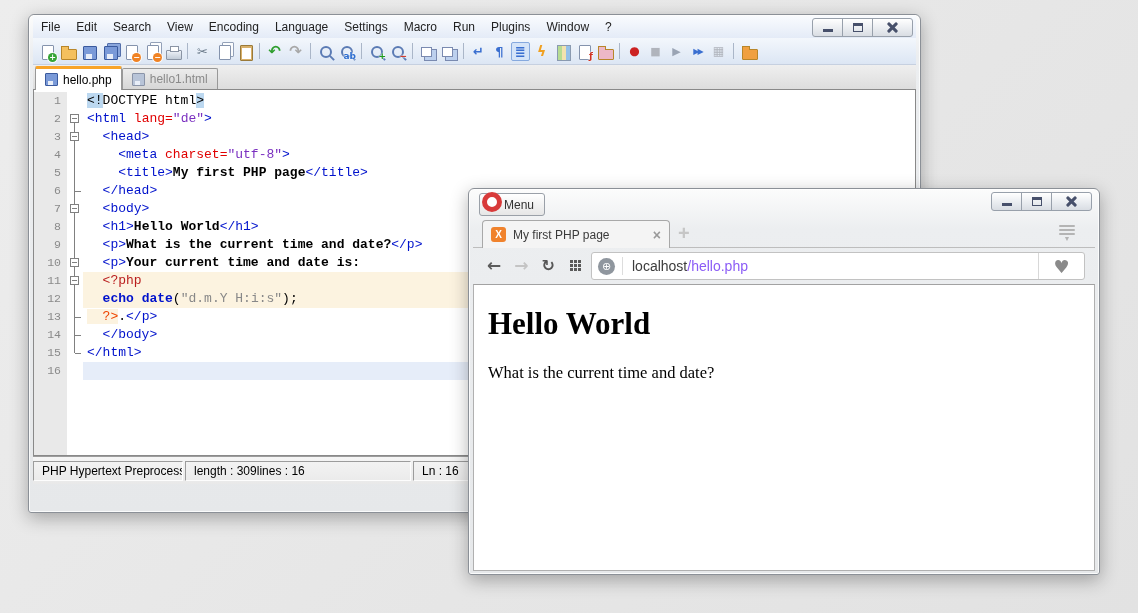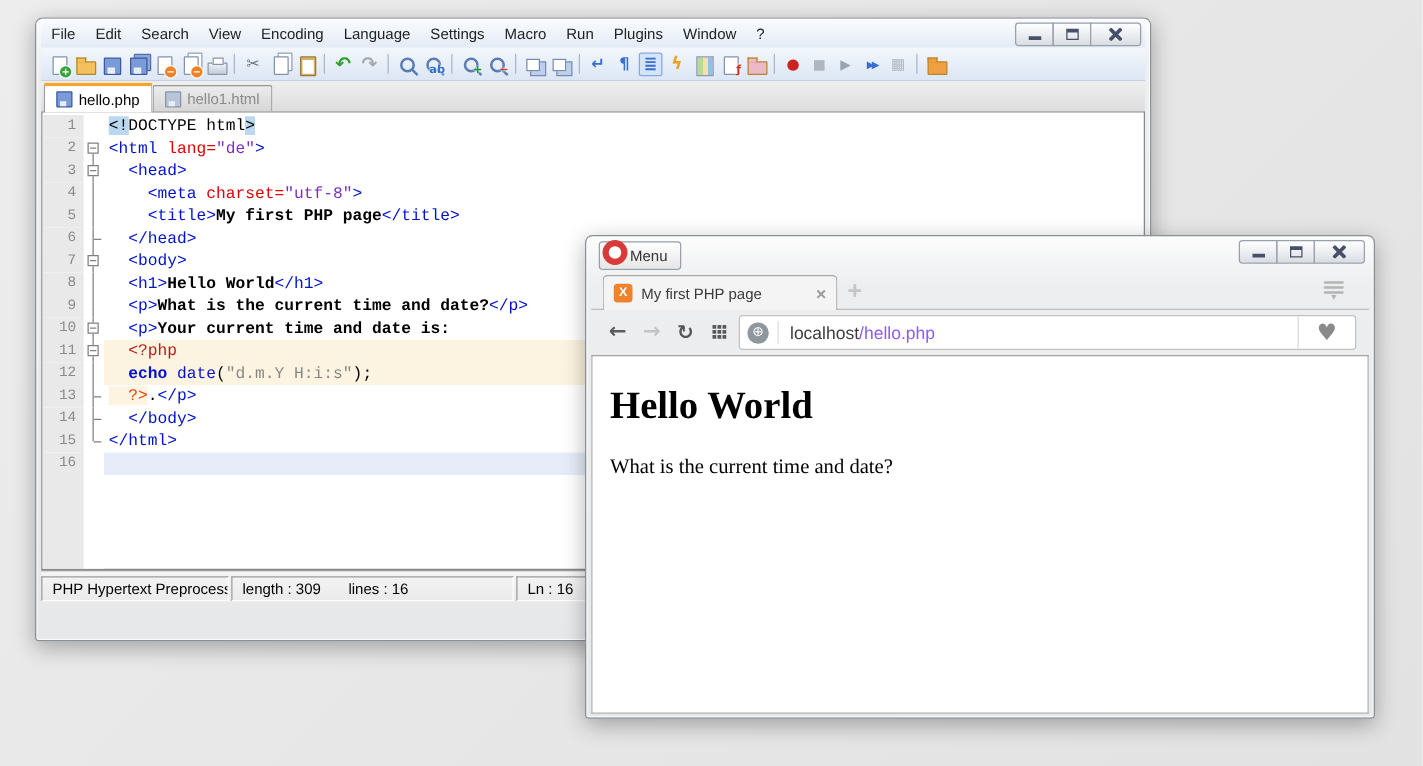--- a/index.html
+++ b/index.html
@@ -81,26 +81,26 @@
   .hb{left:8px;top:50%;width:6px;height:1px;background:#808080}
   .fbx{left:3px;top:50%;margin-top:-5px;width:9px;height:9px;background:#fff;border:1px solid #808080;box-sizing:border-box;z-index:2}
   .fbx::after{content:"";position:absolute;left:1px;right:1px;top:3px;height:1px;background:#808080}
   .ct{flex:1;padding-left:4px;white-space:pre}
   .bg-php{background:#fcf3e0}
   .bg-caret{background:#e6edf9}
   .s-plain{color:#000}.s-bold{color:#000;font-weight:bold}
   .s-tag{color:#0012cc}.s-attr{color:#e00000}.s-val{color:#7b30c0}
   .s-hl{color:#000;background:#bcd8f0}
   .s-phpd{color:#b91c1c}.s-phpdbg{color:#ee4400;background:#fcf3e0}
-  .s-kw{color:#0012cc;font-weight:bold}.s-fn{color:#0012cc;font-weight:normal}.s-str{color:#888}
+  .s-kw{color:#0012cc;font-weight:bold}.s-fn{color:#0012cc;font-weight:bold}.s-str{color:#888}
 
   .statusbar{height:26px;display:flex;gap:2px;align-items:center;background:linear-gradient(#f5f5f5,#e9e9e9);
              border-top:1px solid #9c9c9c;padding-top:1px;font-size:12px;color:#000}
   .scell{height:20px;display:flex;align-items:center;padding:0 8px;border:1px solid;border-color:#9c9c9c #fdfdfd #fdfdfd #9c9c9c;box-sizing:border-box;white-space:nowrap;overflow:hidden}
-  .sc1{width:150px}.sc2{width:226px;gap:22px}.sc3{flex:1;gap:16px}
+  .sc1{width:150px}.sc2{width:226px;}.sc3{flex:1;gap:16px}
 
   
   .browser{left:468px;top:188px;width:632px;height:387px;z-index:5}
   .btop{height:28px;position:relative}
   .menubtn{position:absolute;left:6px;top:4px;height:21px;display:flex;align-items:center;gap:5px;padding:0 10px 0 24px;
            background:linear-gradient(#ffffff,#e6e6e6);border:1px solid #9aa0a8;border-radius:3px;font-size:12px;color:#333}
   .opera-logo{position:absolute;left:2px;top:-2px;width:10px;height:10px;border:5px solid #d83a3a;border-radius:50%;background:#fff;box-sizing:content-box}
   .btabbar{height:30px;position:relative;border-bottom:1px solid #bdbdbd}
   .btab{position:absolute;left:9px;top:3px;width:188px;height:28px;background:#f4f4f4;border:1px solid #a8a8a8;border-bottom:none;
         border-radius:4px 4px 0 0;display:flex;align-items:center;gap:7px;padding:0 8px;box-sizing:border-box;z-index:3}

